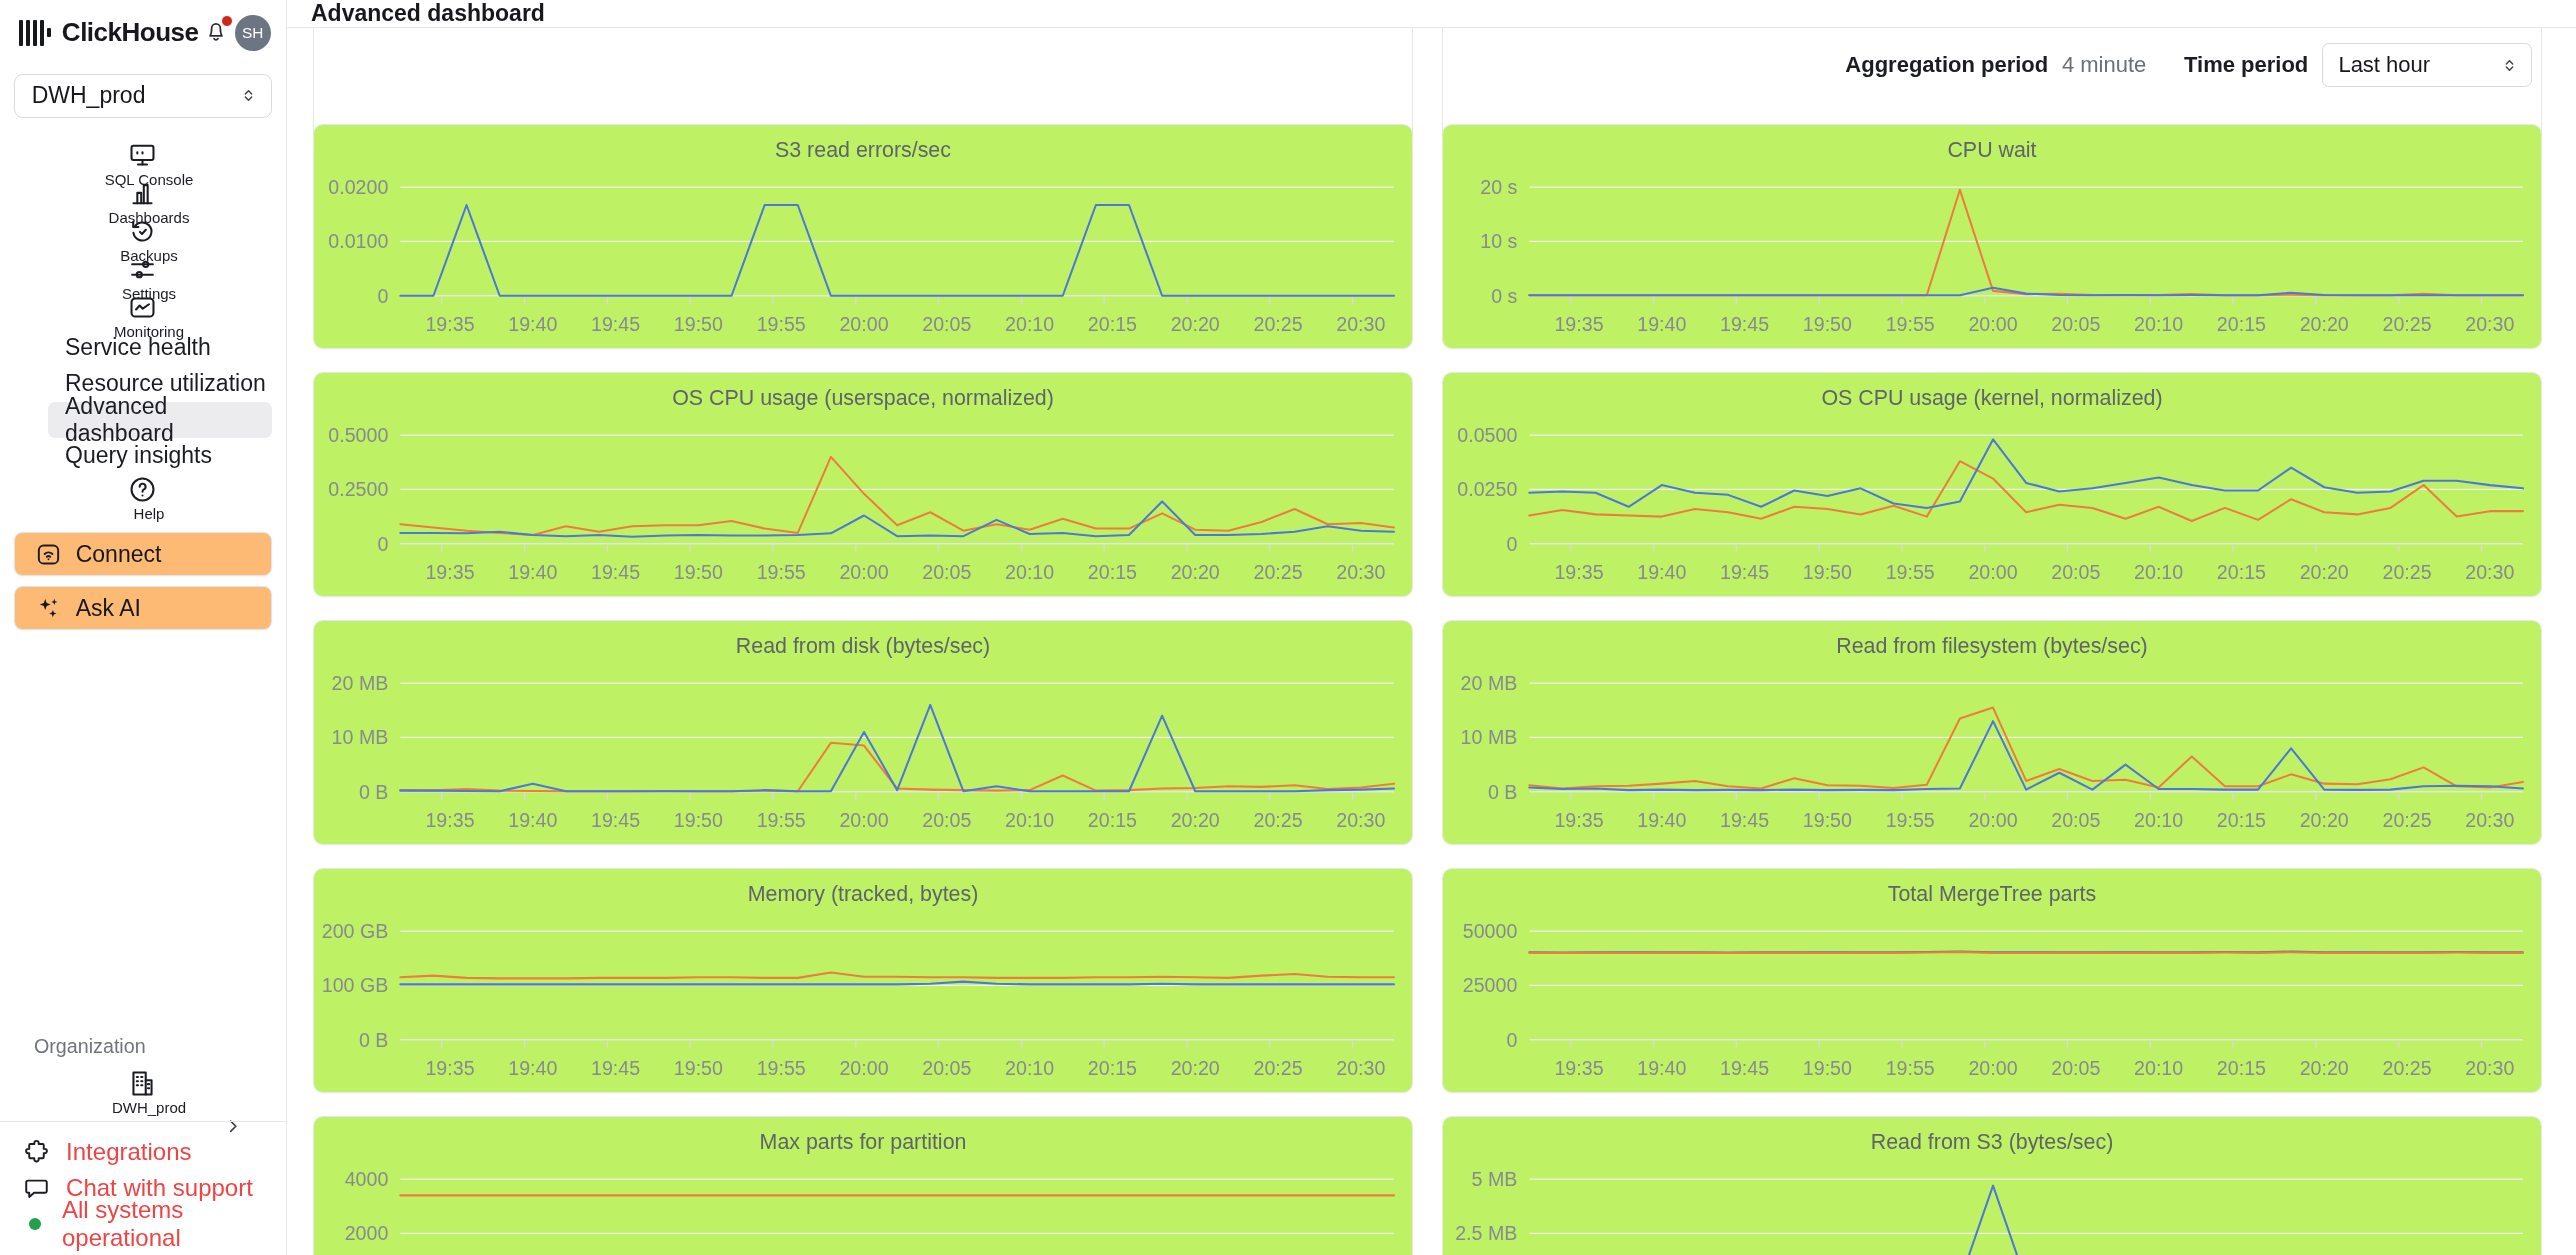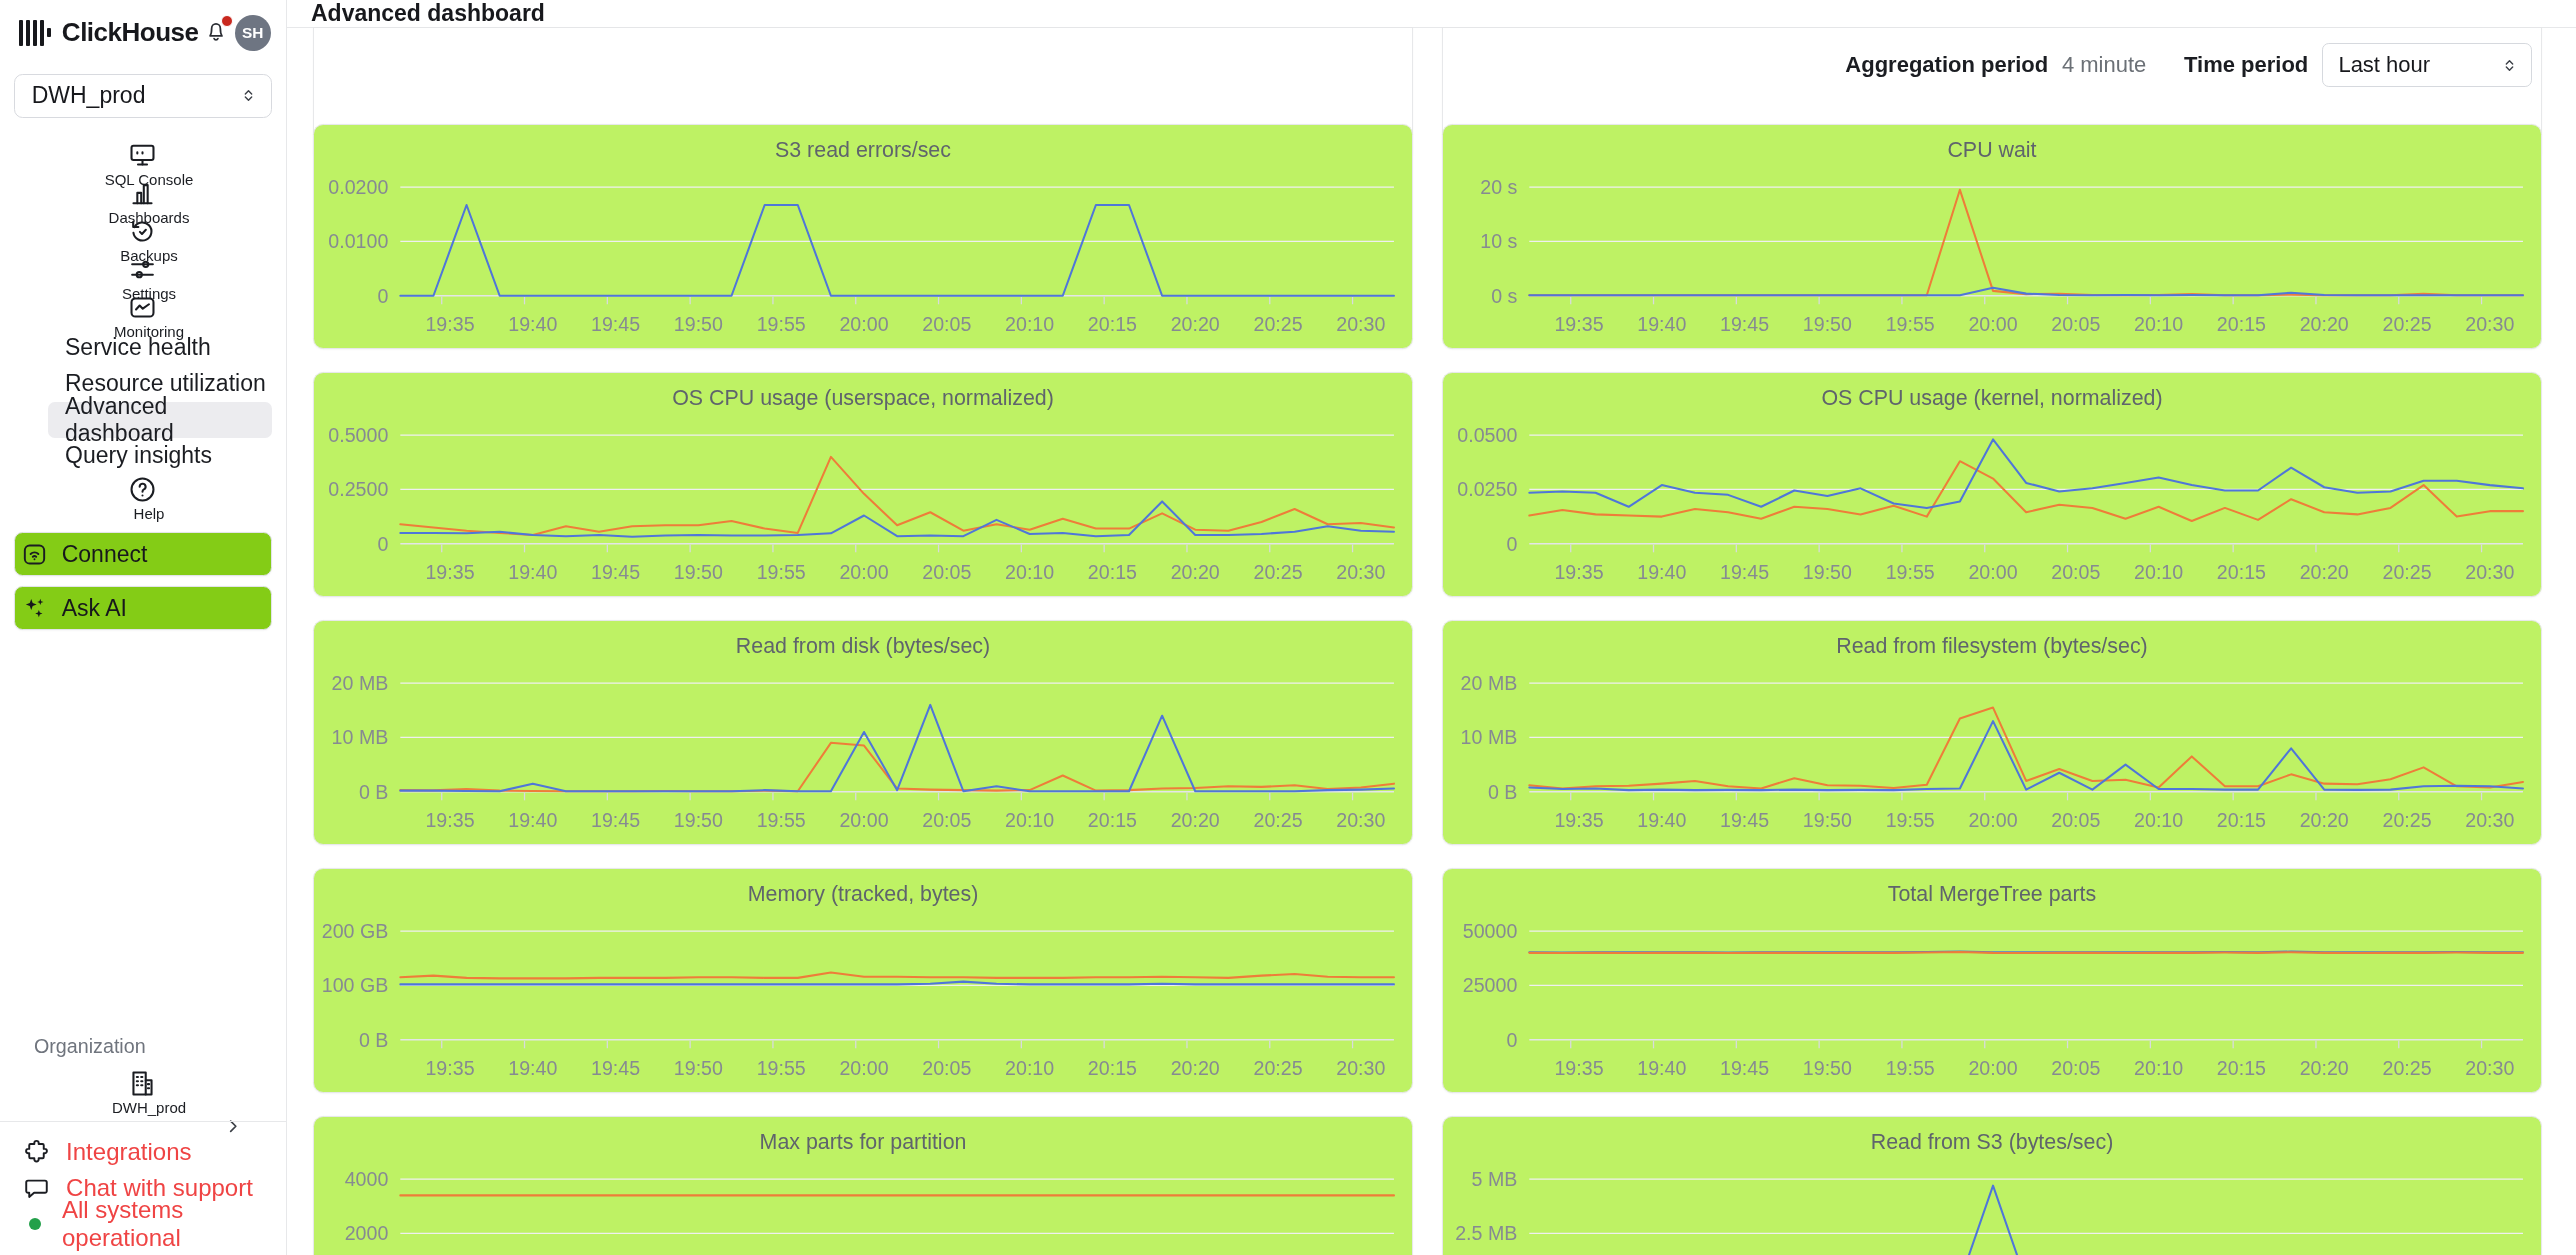--- a/index.html
+++ b/index.html
@@ -13,37 +13,37 @@
   .brand-row { height:65px; display:flex; align-items:center; padding:0 15.4px 0 19px; }
   .logo { display:flex; align-items:center; gap:2.6px; }
   .logo i { display:block; width:4.3px; height:26px; background:#17181c; border-radius:0.9px; }
   .logo i.short { height:9.4px; }
   .brand { font-size:26px; font-weight:600; letter-spacing:-0.5px; margin-left:11px; }
   .bell { margin-left:auto; position:relative; width:29px; height:29px; cursor:pointer; }
   .bell svg { width:26px; height:26px; stroke:#2a2d33; }
   .bell .dot { position:absolute; top:-2.6px; right:-1.7px; width:12px; height:12px;
     background:#c9281e; border-radius:50%; border:1.7px solid #fff; }
   .avatar { width:36px; height:36px; border-radius:50%; background:#6e7582; color:#fff;
-    font-size:15.4px; font-weight:700; display:flex; align-items:center; justify-content:center;
+    font-size:15.4px; font-weight:400; display:flex; align-items:center; justify-content:center;
     margin-left:3px; cursor:pointer; }
   .svc-select { margin:8.6px 13.7px 22px 13.7px; height:44px; border:0.9px solid #d8dadf;
     border-radius:8.6px; display:flex; align-items:center; justify-content:space-between;
     padding:0 13.7px 0 17px; font-size:23px; cursor:pointer; background:#fff; }
   .nav-row { height:38px; display:flex; align-items:center; margin:0 8.6px; padding-left:12px;
     font-size:15px; color:#1b1d22; cursor:pointer; border-radius:6.8px;flex-direction:column; }
   .nav-row .nicon { width:32.5px; height:32.5px; margin-right:13px; display:flex;
     align-items:center; justify-content:center; }
   .nav-row .nicon svg { width:31px; height:31px; stroke:#1b1d22; fill:none;
     stroke-width:1.6; stroke-linecap:round; stroke-linejoin:round; }
   .sub-row { height:36px; display:flex; align-items:center; margin:0 13.7px 0 48px;
     padding-left:17px; font-size:23px; color:#1b1d22; cursor:pointer; border-radius:6.8px; }
   .sub-row.active { background:#ececef; }
   .side-btn { margin:10.3px 13.7px 0 13.7px; height:44px; border:0.9px solid #e2e4e8; border-radius:8.6px;
-    display:flex; align-items:center; padding-left:5px; gap:13px; font-size:23px;
-    cursor:pointer; background:#84cc16; box-shadow:0 0.9px 1.7px rgba(16,24,40,.04); }
+    display:flex; align-items:center; padding-left:19px; gap:13px; font-size:23px;
+    cursor:pointer; background:#fdba74; box-shadow:0 0.9px 1.7px rgba(16,24,40,.04); }
   .side-btn svg { width:29px; height:29px; stroke:#1b1d22; fill:none; stroke-width:1.6;
     stroke-linecap:round; stroke-linejoin:round; }
   .side-spacer { flex:1; }
   .org-label { margin:0 0 10.3px 34px; font-size:19.7px; color:#6f747d; }
   .divider { border-top:0.9px solid #e7e8ea; margin:15.4px 0 12px 0; }
   .foot-row { height:36px; display:flex; align-items:center; margin:0 8.6px; padding-left:12px;
     font-size:24px; color:#ef4444; cursor:pointer; border-radius:6.8px; }
   .foot-row .nicon { width:32.5px; height:32.5px; margin-right:13px; display:flex;
     align-items:center; justify-content:center; }
   .foot-row .nicon svg { width:29px; height:29px; stroke:#1b1d22; fill:none; stroke-width:1.6;

